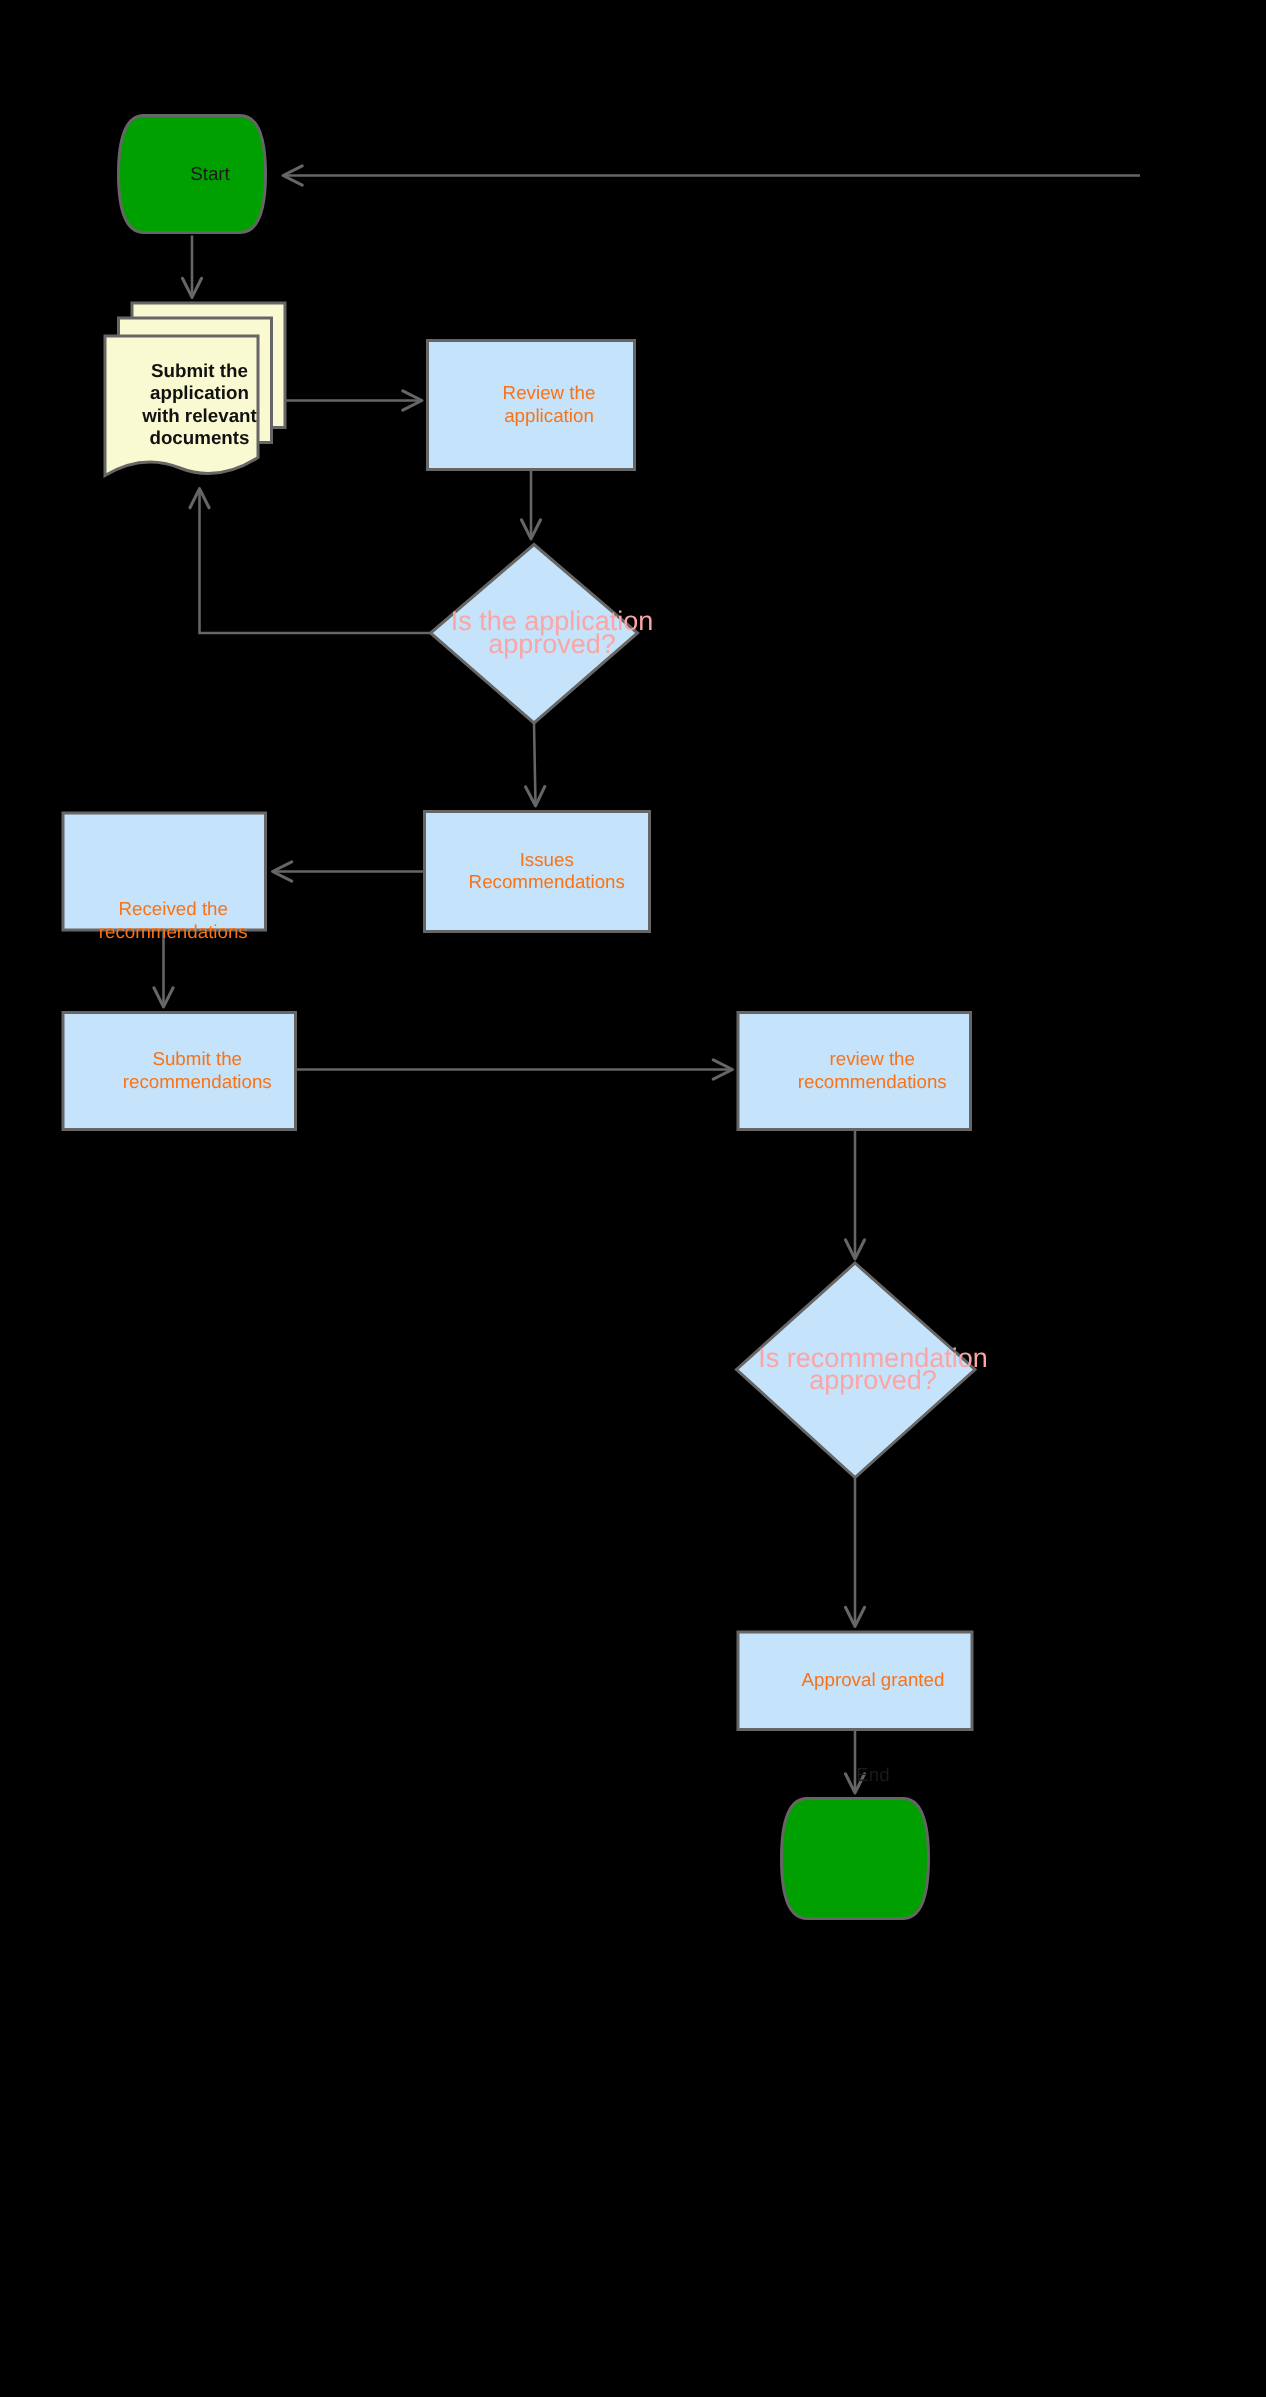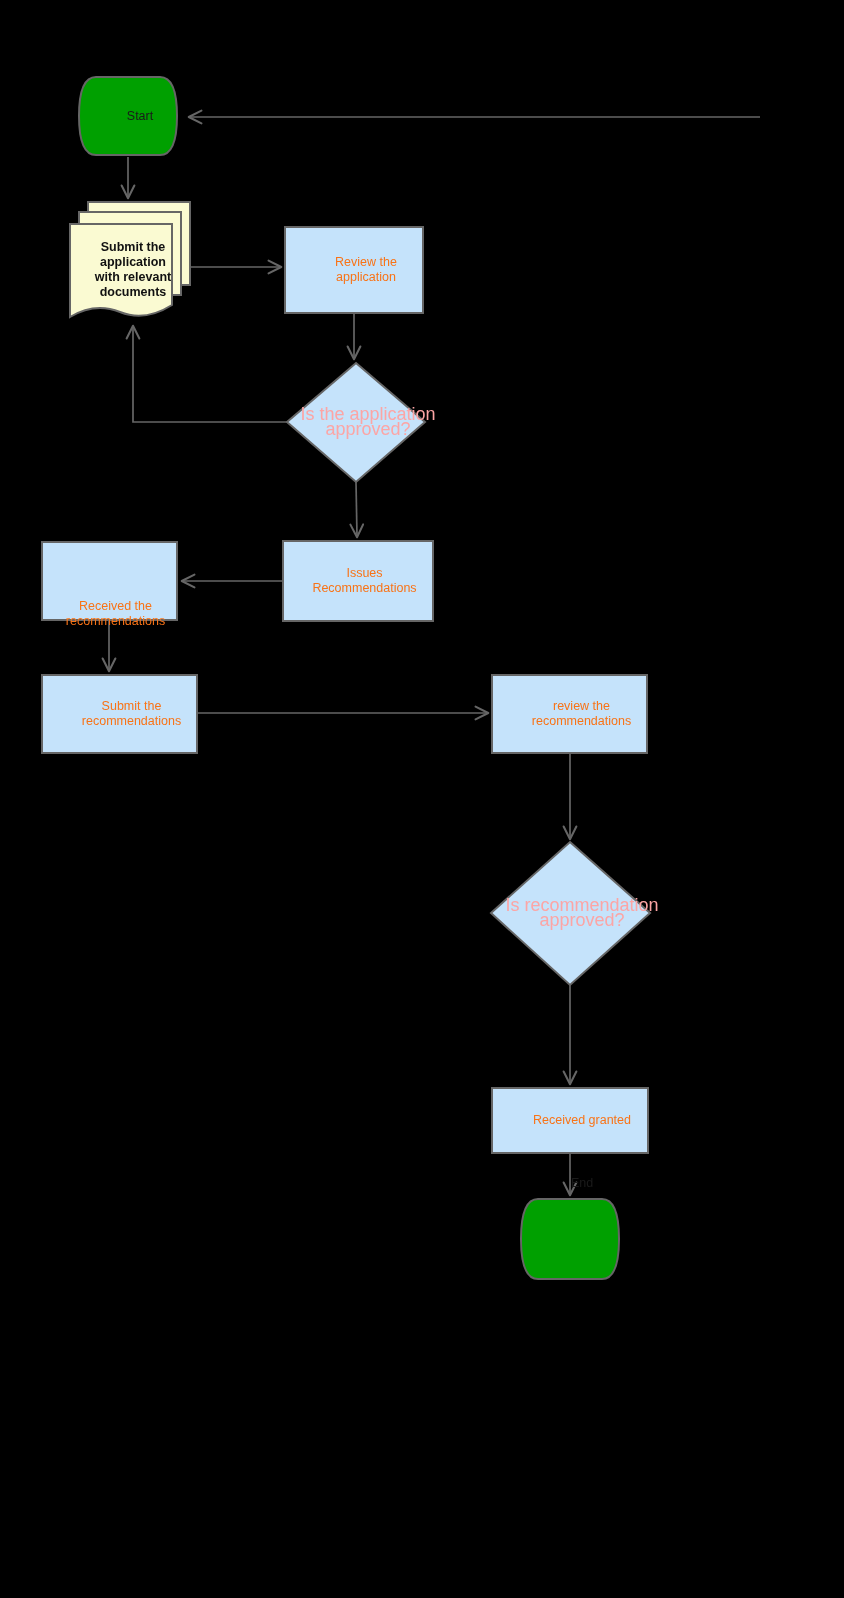--- a/index.html
+++ b/index.html
@@ -127,15 +127,15 @@
 
 <div class="node-label lbl-process" style="left:42px; top:675px; width:155px; height:78px;">Submit the
 recommendations</div>
 
 <div class="node-label lbl-process" style="left:492px; top:675px; width:155px; height:78px;">review the
 recommendations</div>
 
 <div class="node-label lbl-decision" style="left:486px; top:883px; width:168px; height:60px;">Is recommendation
 approved?</div>
 
-<div class="node-label lbl-process" style="left:492px; top:1088px; width:156px; height:65px;">Received granted</div>
+<div class="node-label lbl-process" style="left:492px; top:1088px; width:156px; height:65px;">Approval granted</div>
 
 <div class="node-label lbl-terminator" style="left:521px; top:1143px; width:98px; height:80px;">End</div>
 
 </body></html>

